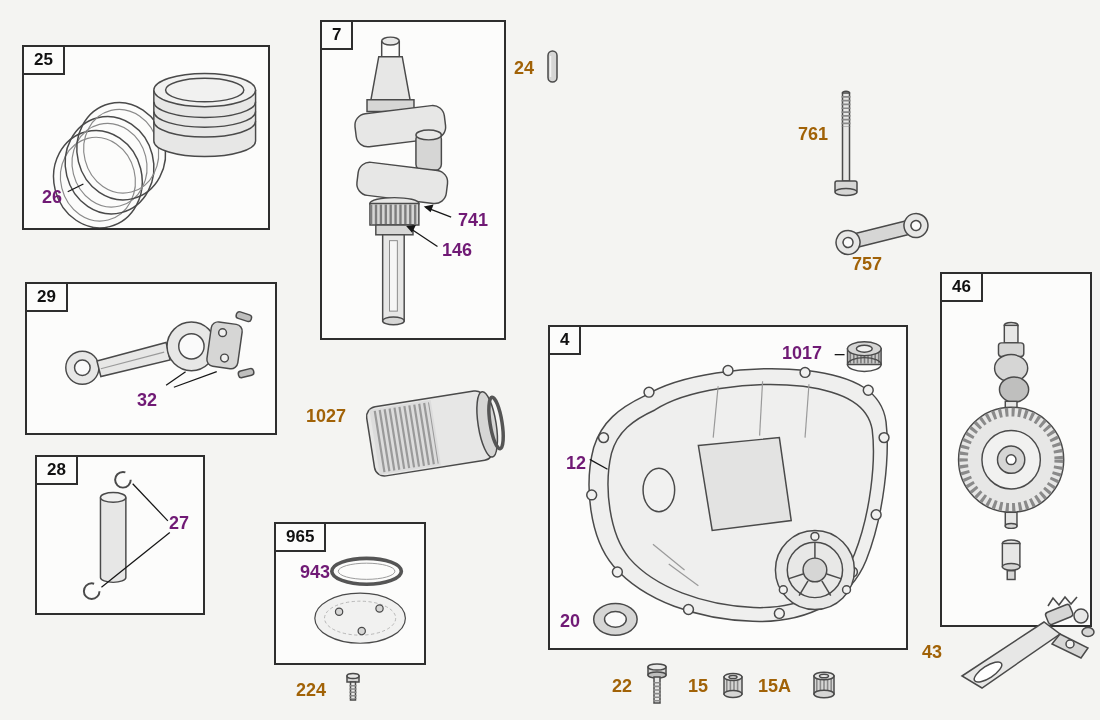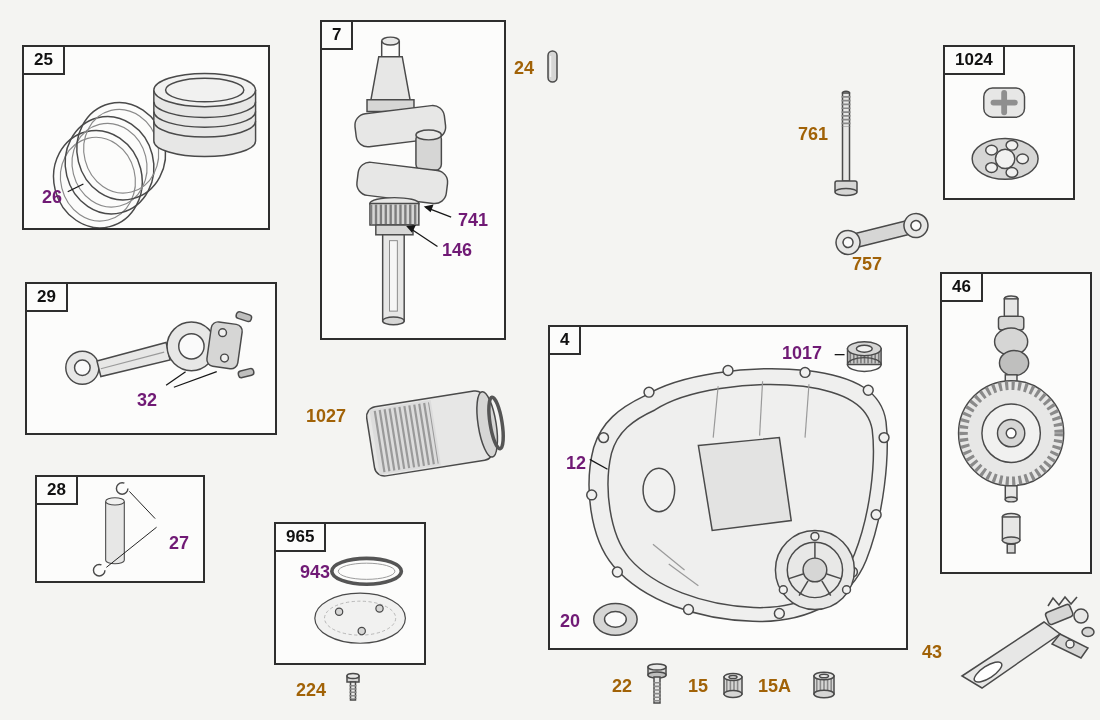--- a/index.html
+++ b/index.html
@@ -85,35 +85,20 @@
 
   <span class="part-label" style="left:798px;top:124px">761</span>
   <svg class="loose" style="left:828px;top:85px" width="36" height="118" viewBox="0 0 36 118">
     <ellipse cx="18" cy="8" rx="3.5" ry="1.8" class="s f1"></ellipse>
     <rect x="14.5" y="8" width="7" height="88" class="s f1"></rect>
     <line x1="18" y1="11" x2="18" y2="42" stroke="#8a8a8a" stroke-width="9" stroke-dasharray="1.7 2.1"></line>
     <rect x="7" y="96" width="22" height="11" rx="2" class="s f2"></rect>
     <ellipse cx="18" cy="107" rx="11" ry="3.5" class="s f2"></ellipse>
   </svg>
 
-  <div class="panel" style="left:943px;top:45px;width:132px;height:155px">
-    <div class="corner-label">1024</div>
-    <svg class="art" viewBox="0 0 132 155">
-      <rect x="40" y="42" width="42" height="30" rx="9" class="s f1"></rect>
-      <line x1="61" y1="47" x2="61" y2="67" stroke="#8f8f8f" stroke-width="6" stroke-linecap="round"></line>
-      <line x1="50" y1="57" x2="72" y2="57" stroke="#8f8f8f" stroke-width="6" stroke-linecap="round"></line>
-      <ellipse cx="62" cy="115" rx="34" ry="21" class="s f2"></ellipse>
-      <ellipse cx="80" cy="115" rx="6" ry="5" class="s f0"></ellipse>
-      <ellipse cx="69" cy="101" rx="6" ry="5" class="s f0"></ellipse>
-      <ellipse cx="48" cy="106" rx="6" ry="5" class="s f0"></ellipse>
-      <ellipse cx="48" cy="124" rx="6" ry="5" class="s f0"></ellipse>
-      <ellipse cx="69" cy="129" rx="6" ry="5" class="s f0"></ellipse>
-      <circle cx="62" cy="115" r="10" class="s f0"></circle>
-    </svg>
-  </div>
 
   <span class="part-label" style="left:852px;top:254px">757</span>
   <svg class="loose" style="left:830px;top:198px" width="105" height="65" viewBox="0 0 105 65">
     <g transform="rotate(-14 52 36)">
       <rect x="14" y="29" width="76" height="14" rx="7" class="s f2"></rect>
       <circle cx="17" cy="36" r="12" class="s f1"></circle>
       <circle cx="17" cy="36" r="5" fill="#fafafa" class="s"></circle>
       <circle cx="87" cy="36" r="12" class="s f1"></circle>
       <circle cx="87" cy="36" r="5" fill="#fafafa" class="s"></circle>
     </g>
@@ -132,21 +117,21 @@
       <circle cx="180" cy="50" r="4" class="s f0"></circle>
       <circle cx="182" cy="76" r="4" class="s f0"></circle>
       <rect x="194" y="30" width="16" height="7" rx="3" transform="rotate(18 202 33)" class="s f3"></rect>
       <rect x="196" y="88" width="16" height="7" rx="3" transform="rotate(-14 204 91)" class="s f3"></rect>
       <line x1="122" y1="104" x2="142" y2="90" class="ld"></line>
       <line x1="130" y1="106" x2="174" y2="90" class="ld"></line>
     </svg>
     <span class="inner-label" style="left:110px;top:106px">32</span>
   </div>
 
-  <div class="panel" style="left:940px;top:272px;width:152px;height:302px">
+  <div class="panel" style="left:940px;top:272px;width:152px;height:355px">
     <div class="corner-label">46</div>
     <svg class="art" viewBox="0 0 152 283">
       <ellipse cx="71" cy="14" rx="7" ry="3" class="s f1"></ellipse>
       <rect x="64" y="14" width="14" height="18" class="s f1"></rect>
       <rect x="58" y="32" width="26" height="14" rx="3" class="s f2"></rect>
       <ellipse cx="71" cy="58" rx="17" ry="14" class="s f2"></ellipse>
       <ellipse cx="74" cy="80" rx="15" ry="13" class="s f3"></ellipse>
       <rect x="65" y="92" width="12" height="12" class="s f1"></rect>
       <circle cx="71" cy="152" r="54" class="s f1"></circle>
       <circle cx="71" cy="152" r="49" fill="none" stroke="#8a8a8a" stroke-width="9" stroke-dasharray="3.2 3.4"></circle>
@@ -218,21 +203,21 @@
 
       <ellipse cx="66" cy="296" rx="22" ry="16" class="s f2"></ellipse>
       <ellipse cx="66" cy="296" rx="11" ry="8" fill="#fafafa" class="s"></ellipse>
       <line x1="40" y1="134" x2="58" y2="144" class="ld"></line>
     </svg>
     <span class="inner-label" style="left:232px;top:16px">1017</span>
     <span class="inner-label" style="left:16px;top:126px">12</span>
     <span class="inner-label" style="left:10px;top:284px">20</span>
   </div>
 
-  <div class="panel" style="left:35px;top:475px;width:170px;height:108px">
+  <div class="panel" style="left:35px;top:455px;width:170px;height:160px">
     <div class="corner-label">28</div>
     <svg class="art" viewBox="0 0 170 145">
       <circle cx="88" cy="16" r="8" fill="none" stroke="#4a4a4a" stroke-width="2" stroke-dasharray="40 10"></circle>
       <path d="M65 34 L65 116 A13 5 0 0 0 91 116 L91 34" class="s f1"></path>
       <ellipse cx="78" cy="34" rx="13" ry="5" class="s f0"></ellipse>
       <circle cx="56" cy="130" r="8" fill="none" stroke="#4a4a4a" stroke-width="2" stroke-dasharray="40 10"></circle>
       <line x1="134" y1="58" x2="98" y2="20" class="ld"></line>
       <line x1="136" y1="70" x2="66" y2="126" class="ld"></line>
     </svg>
     <span class="inner-label" style="left:132px;top:56px">27</span>

